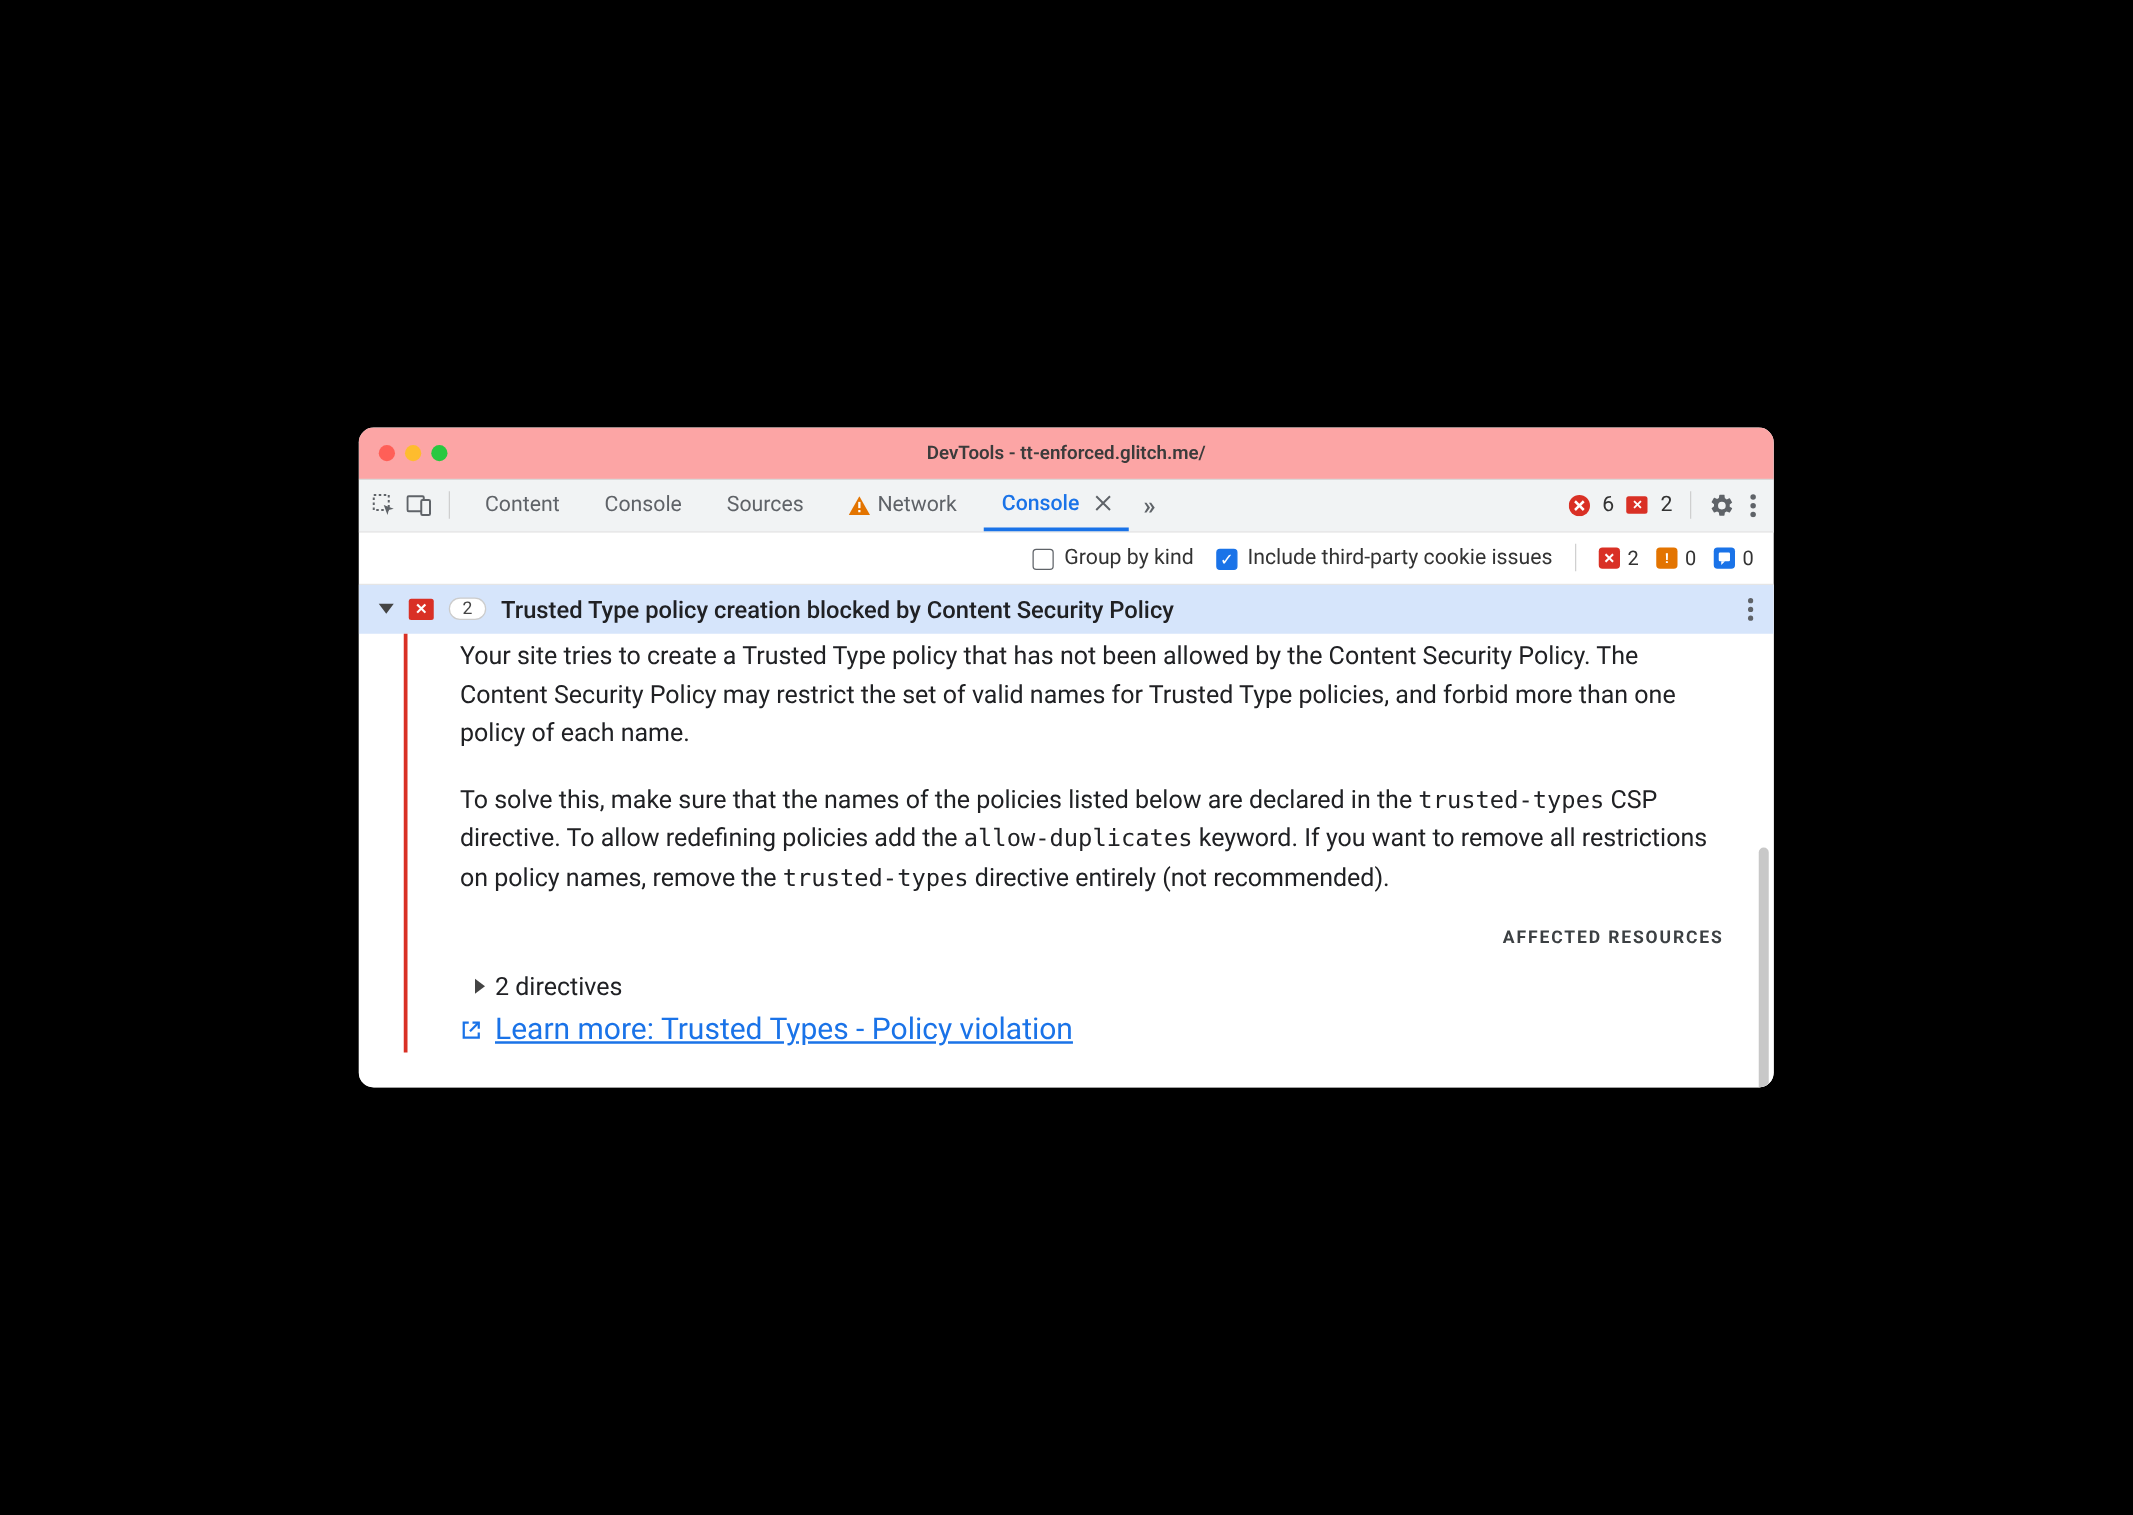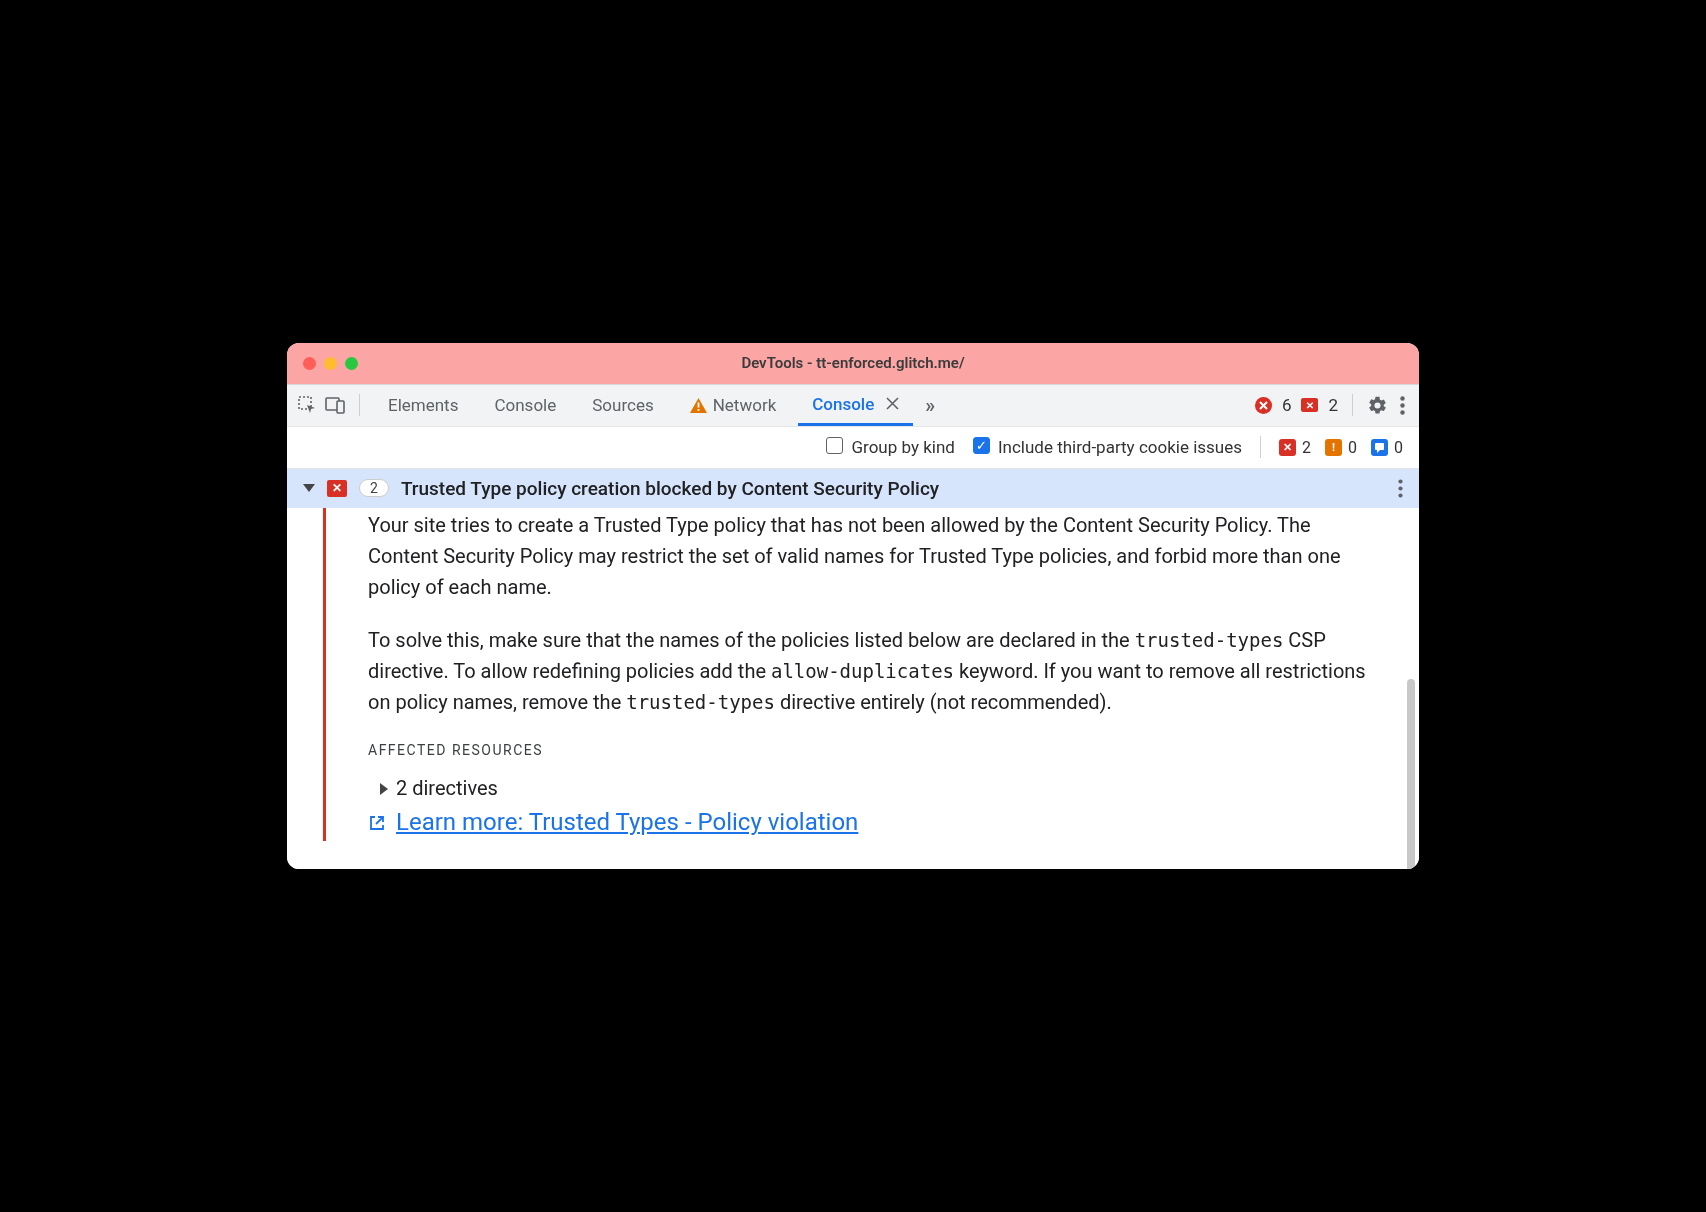--- a/index.html
+++ b/index.html
@@ -62,42 +62,42 @@
   .filtbar {
     display: flex; align-items: center; justify-content: flex-end;
     height: 42px; border-bottom: 1px solid #e5e5e5; padding: 0 16px; gap: 18px;
     font-size: 17px; color: #333;
   }
   .cb {
     width: 17px; height: 17px; border: 1.5px solid #5f6368; border-radius: 3px;
     display:inline-flex; align-items:center; justify-content:center; background:#fff;
   }
   .cb.checked { background:#1a73e8; border-color:#1a73e8; color:#fff; font-size:13px; }
-  .cb-pair { display:flex; align-items:flex-start; gap:8px; cursor:pointer; }
+  .cb-pair { display:flex; align-items:flex-end; gap:8px; cursor:pointer; }
   .vsep { width:1px; height:22px; background:#d0d0d0; }
   .fil-counts { display:flex; align-items:center; gap:14px; }
   .fc { display:flex; align-items:center; gap:6px; font-size:16px; color:#333; }
   .sq { width:17px; height:17px; border-radius:3px; display:inline-flex; align-items:center; justify-content:center; color:#fff; font-size:11px; font-weight:700; }
   .sq.red { background:#d93025; }
   .sq.orange { background:#e37400; }
   .sq.blue { background:#1a73e8; }
   .content { position:relative; background:#fff; padding-bottom: 28px; }
   .issue-header {
     background:#d6e5fb; display:flex; align-items:center; gap:12px;
     padding: 8px 16px; font-size:19px; color:#202124;
   }
   .tri { width:0; height:0; border-left:6px solid transparent; border-right:6px solid transparent; border-top:8px solid #444; }
   .count-pill { background:#fff; border:1px solid #ccc; border-radius:12px; padding:0 10px; font-size:14px; color:#444; }
   .issue-title { font-weight:500; flex:1; }
   .body-wrap { display:flex; }
   .accent { width:3px; background:#d93025; margin-left:36px; }
   .desc { padding: 2px 40px 0 42px; font-size:20px; line-height:1.55; color:#202124; flex:1; }
   .desc p { margin-bottom: 22px; }
   code.inline { font-family: ui-monospace, SFMono-Regular, Menlo, monospace; font-size: 19px; }
-  .aff-h { font-size:14px; letter-spacing:1.5px; color:#3c4043; font-weight:400; margin: 10px 0 12px; }
+  .aff-h { font-size:14px; letter-spacing:1.5px; color:#3c4043; font-weight:700; margin: 10px 0 12px; text-align: right; }
   .dir-row { display:flex; align-items:center; gap:8px; font-size:20px; margin-left:12px; cursor:pointer; }
   .tri-r { width:0; height:0; border-top:6px solid transparent; border-bottom:6px solid transparent; border-left:8px solid #444; }
   .learn { display:flex; align-items:center; gap:10px; margin-left:0; }
   .learn a { color:#1a73e8; text-decoration:underline; font-size:24px; }
   .scroll-ind { position:absolute; right:4px; top:210px; width:8px; height:520px; background:#c8c8c8; border-radius:4px; }
   svg { display:block; }
 </style>
 </head>
 <body>
 
@@ -120,21 +120,21 @@
         </svg>
     </span>
     <span class="ic">
       <svg width="20" height="18" viewBox="0 0 20 18">
           <rect x="1" y="2" width="13" height="12" rx="1" fill="none" stroke="#5f6368" stroke-width="1.6"></rect>
           <rect x="12" y="5" width="7" height="12" rx="1" fill="#f1f3f4" stroke="#5f6368" stroke-width="1.6"></rect>
         </svg>
     </span>
     <div class="sep"></div>
     <div class="tab">
-        <span>Elements</span>
+        <span>Content</span>
       </div>
     <div class="tab">
         <span>Console</span>
       </div>
     <div class="tab">
         <span>Sources</span>
       </div>
     <div class="tab">
       <span class="ic">
         <svg width="17" height="15" viewBox="0 0 17 15">

